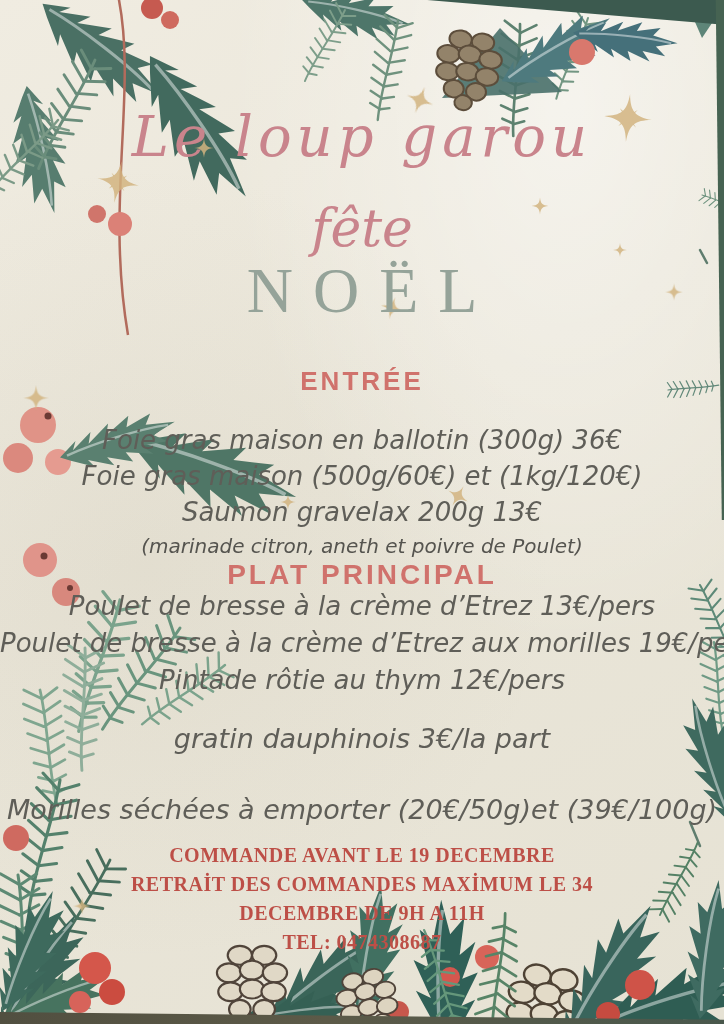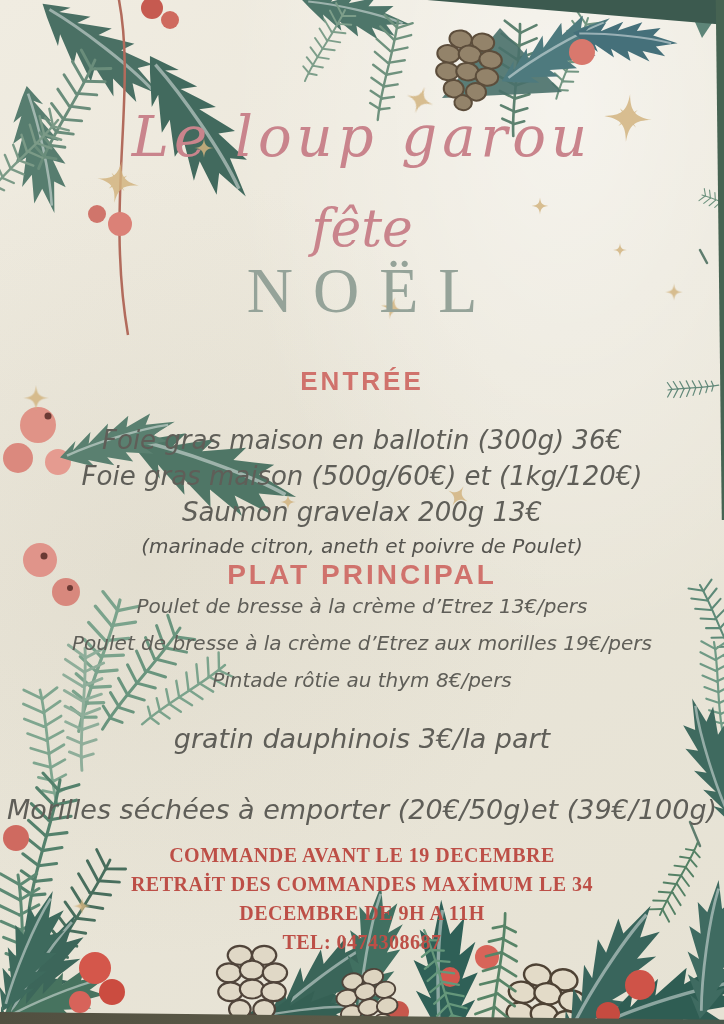--- a/index.html
+++ b/index.html
@@ -22,21 +22,21 @@
   .fete{top:198px;font-size:52px;}
   .noel{top:254px;font-family:"Liberation Serif", serif;font-weight:400;
         font-size:64px;letter-spacing:20px;text-indent:20px;color:#95a399;}
   .sec-heading{font-family:"Liberation Sans", sans-serif;font-weight:700;color:#d0726c;}
   .entree-h{top:366px;font-size:26px;letter-spacing:3px;}
   .plat-h{top:551px;font-size:28px;letter-spacing:3px;margin-top:8px;}
   .items{font-style:italic;color:#5f5e58;}
   .items p{margin:0;white-space:nowrap;}
   .entree-items{top:422px;font-size:26px;line-height:36px;}
   .marinade{font-size:20px;line-height:32px;color:#55544f;}
-  .plat-items{top:588px;font-size:20px;line-height:37px;}
+  .plat-items{top:588px;font-size:26px;line-height:37px;}
   .gratin{top:723px;font-size:27px;font-style:italic;color:#5f5e58;}
   .morilles{top:794px;font-size:27px;font-style:italic;color:#5f5e58;white-space:nowrap;}
   .order{top:841px;font-family:"Liberation Serif", serif;font-weight:700;color:#bd4f47;
          font-size:20px;line-height:29px;letter-spacing:.5px;}
   .order p{margin:0;}
   .wedge{position:absolute;z-index:3;pointer-events:none;}
   .wedge-top{top:0;left:0;width:724px;height:28px;background:#3c5a4f;
              clip-path:polygon(59% 0,100% 0,100% 88%);}
   .wedge-right{top:0;right:0;width:11px;height:520px;background:#466352;
                clip-path:polygon(25% 0,100% 0,100% 100%,80% 100%);}
@@ -208,21 +208,21 @@
     <p>Foie gras maison en ballotin (300g) 36€</p>
     <p>Foie gras maison (500g/60€) et (1kg/120€)</p>
     <p>Saumon gravelax 200g 13€</p>
     <p class="marinade">(marinade citron, aneth et poivre de Poulet)</p>
   </div>
 
   <div class="txt sec-heading plat-h">PLAT PRINCIPAL</div>
   <div class="txt items plat-items">
     <p>Poulet de bresse à la crème d’Etrez  13€/pers</p>
     <p>Poulet de bresse à la crème d’Etrez aux morilles 19€/pers</p>
-    <p>Pintade rôtie au thym 8€/pers</p>
+    <p>Pintade rôtie au thym 12€/pers</p>
   </div>
 
   <div class="txt gratin">gratin dauphinois 3€/la part</div>
   <div class="txt morilles">Morilles séchées à emporter (20€/50g)et (39€/100g)</div>
 
   <div class="txt order">
     <p>COMMANDE AVANT LE 19 DECEMBRE</p>
     <p>RETRAİT DES COMMANDES MAXİMUM LE 34</p>
     <p>DECEMBRE DE 9H A 11H</p>
     <p>TEL: 0474308687</p>

